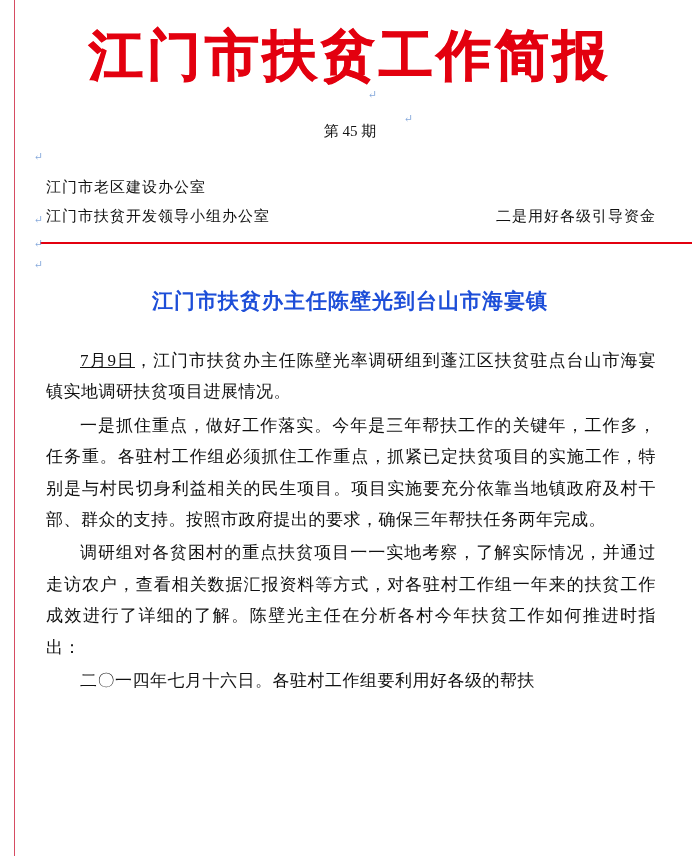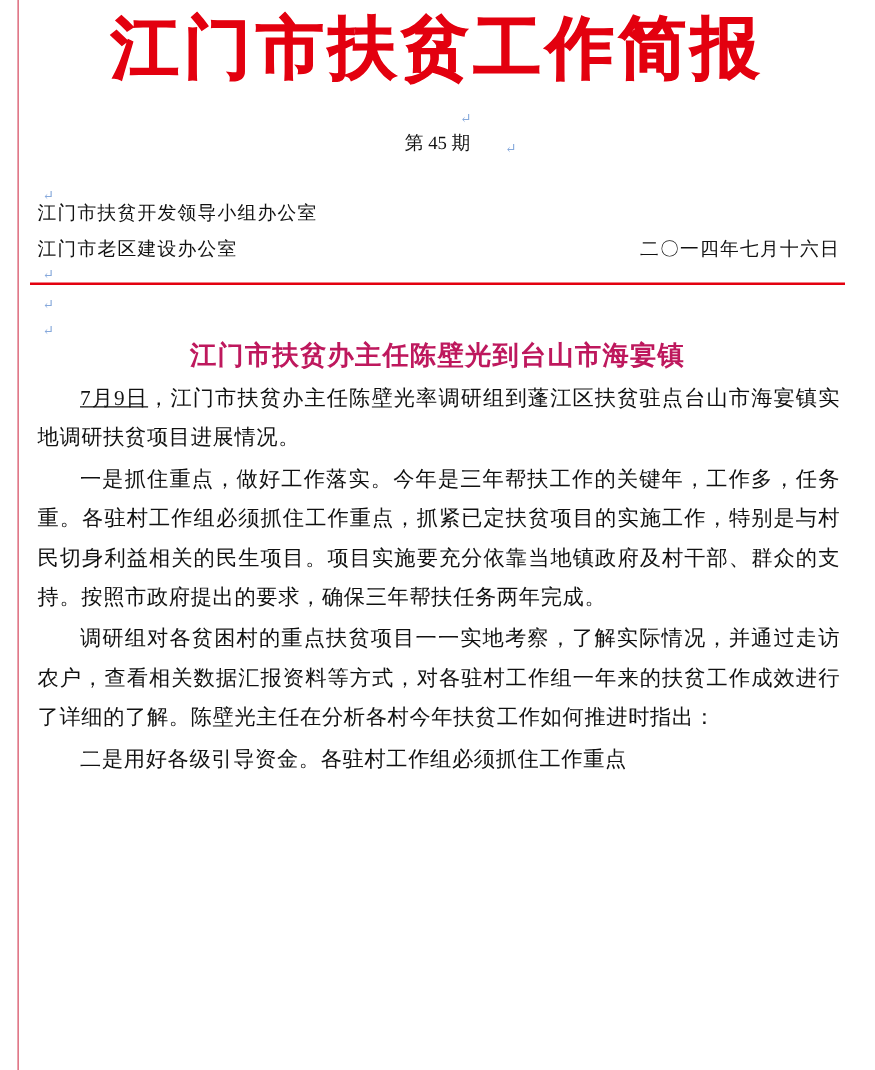--- a/index.html
+++ b/index.html
@@ -13,21 +13,21 @@
     font-family: "Liberation Serif", "DejaVu Serif", serif;
     color: #111;
     overflow: hidden;
     position: relative;
   }
   .page {
     position: relative;
     width: 700px;
     height: 856px;
     box-sizing: border-box;
-    padding: 0;
+    padding: 16px;
     background: #fff;
   }
   
   .margin-line {
     position: absolute;
     left: 14px;
     top: 0;
     width: 1px;
     height: 856px;
     background: #c8102e;
@@ -83,25 +83,26 @@
   }
 
   .doc-title {
     margin-top: 40px;
     text-align: center;
     font-family: "Liberation Sans", "DejaVu Sans", sans-serif;
     font-weight: bold;
     font-size: 21px;
     line-height: 1.65;
     letter-spacing: 1px;
-    color: #be185d;
+    color: #1d4ed8;
   }
   .doc-title .line { display: block; }
 
   .body-text {
+    margin-top: 26px;
     padding: 0 28px 0 30px;
     font-size: 17px;
     line-height: 1.85;
     text-align: justify;
     text-justify: inter-ideograph;
     letter-spacing: 0.5px;
   }
   .para {
     margin: 0 0 2px 0;
     text-indent: 2em;
@@ -126,36 +127,36 @@
   <div class="masthead">
     <div class="masthead-title">江门市扶贫工作简报</div>
 
   </div>
 
   <div class="issue-block">
     <span class="issue-line">第 45 期</span>
   </div>
 
   <div class="org-block">
+    <span class="org-line">江门市老区建设办公室</span>
     <span class="org-line">江门市扶贫开发领导小组办公室</span>
-    <span class="org-line">江门市老区建设办公室</span>
-    <span class="org-date">二〇一四年七月十六日</span>
+    <span class="org-date">二是用好各级引导资金</span>
   </div>
 
   <div class="red-sep"></div>
 
   <div class="doc-title">
     <span class="line">江门市扶贫办主任陈壁光到台山市海宴镇</span>
   </div>
 
   <div class="body-text">
     <p class="para"><span class="underline-date">7月9日</span>，江门市扶贫办主任陈壁光率调研组到蓬江区扶贫驻点台山市海宴镇实地调研扶贫项目进展情况。</p>
     <p class="para">一是抓住重点，做好工作落实。今年是三年帮扶工作的关键年，工作多，任务重。各驻村工作组必须抓住工作重点，抓紧已定扶贫项目的实施工作，特别是与村民切身利益相关的民生项目。项目实施要充分依靠当地镇政府及村干部、群众的支持。按照市政府提出的要求，确保三年帮扶任务两年完成。</p>
     <p class="para">调研组对各贫困村的重点扶贫项目一一实地考察，了解实际情况，并通过走访农户，查看相关数据汇报资料等方式，对各驻村工作组一年来的扶贫工作成效进行了详细的了解。陈壁光主任在分析各村今年扶贫工作如何推进时指出：</p>
-    <p class="para">二是用好各级引导资金。各驻村工作组必须抓住工作重点</p>
+    <p class="para">二〇一四年七月十六日。各驻村工作组要利用好各级的帮扶</p>
   </div>
 
   <span class="mark-abs" style="left:34px; top:150px;">↵</span>
   <span class="mark-abs" style="left:34px; top:213px;">↵</span>
   <span class="mark-abs" style="left:34px; top:237px;">↵</span>
   <span class="mark-abs" style="left:34px; top:258px;">↵</span>
   <span class="mark-abs" style="left:368px; top:88px;">↵</span>
   <span class="mark-abs" style="left:404px; top:112px;">↵</span>
 
 </div>

